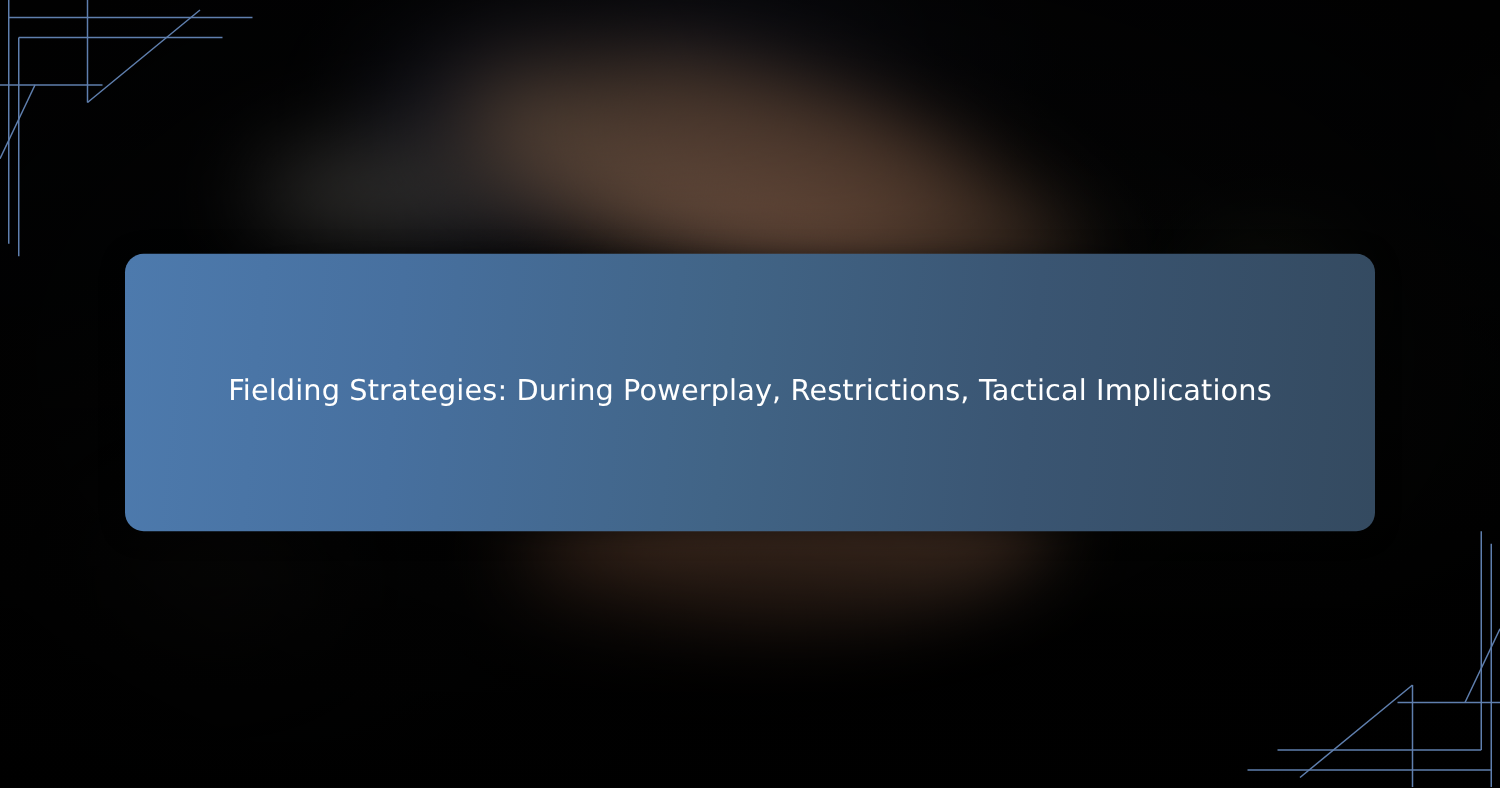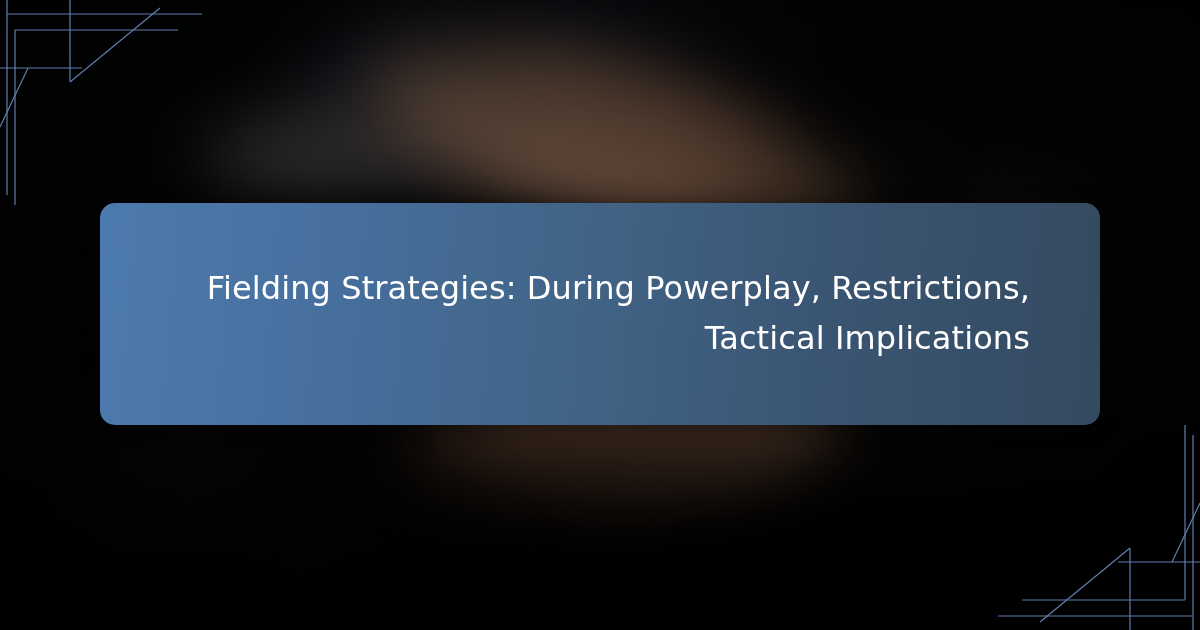--- a/index.html
+++ b/index.html
@@ -133,25 +133,25 @@
     background: linear-gradient(95deg, #4d7aad 0%, #47709f 22%, #416486 48%, #3a5572 72%, #344a60 100%);
     box-shadow: 0 2px 20px rgba(0,0,0,0.45);
     display: flex;
     align-items: center;
     justify-content: center;
     overflow: hidden;
   }
   .banner-title {
     margin: 0;
     width: 86%;
-    text-align: right;
+    text-align: center;
     color: #ffffff;
     font-family: "DejaVu Sans", sans-serif;
     font-weight: 400;
-    font-size: 32px;
+    font-size: 23px;
     line-height: 1.55;
     letter-spacing: 0.1px;
     text-rendering: optimizeLegibility;
   }
 </style>
 </head>
 <body>
 
 <div class="stage">
 

